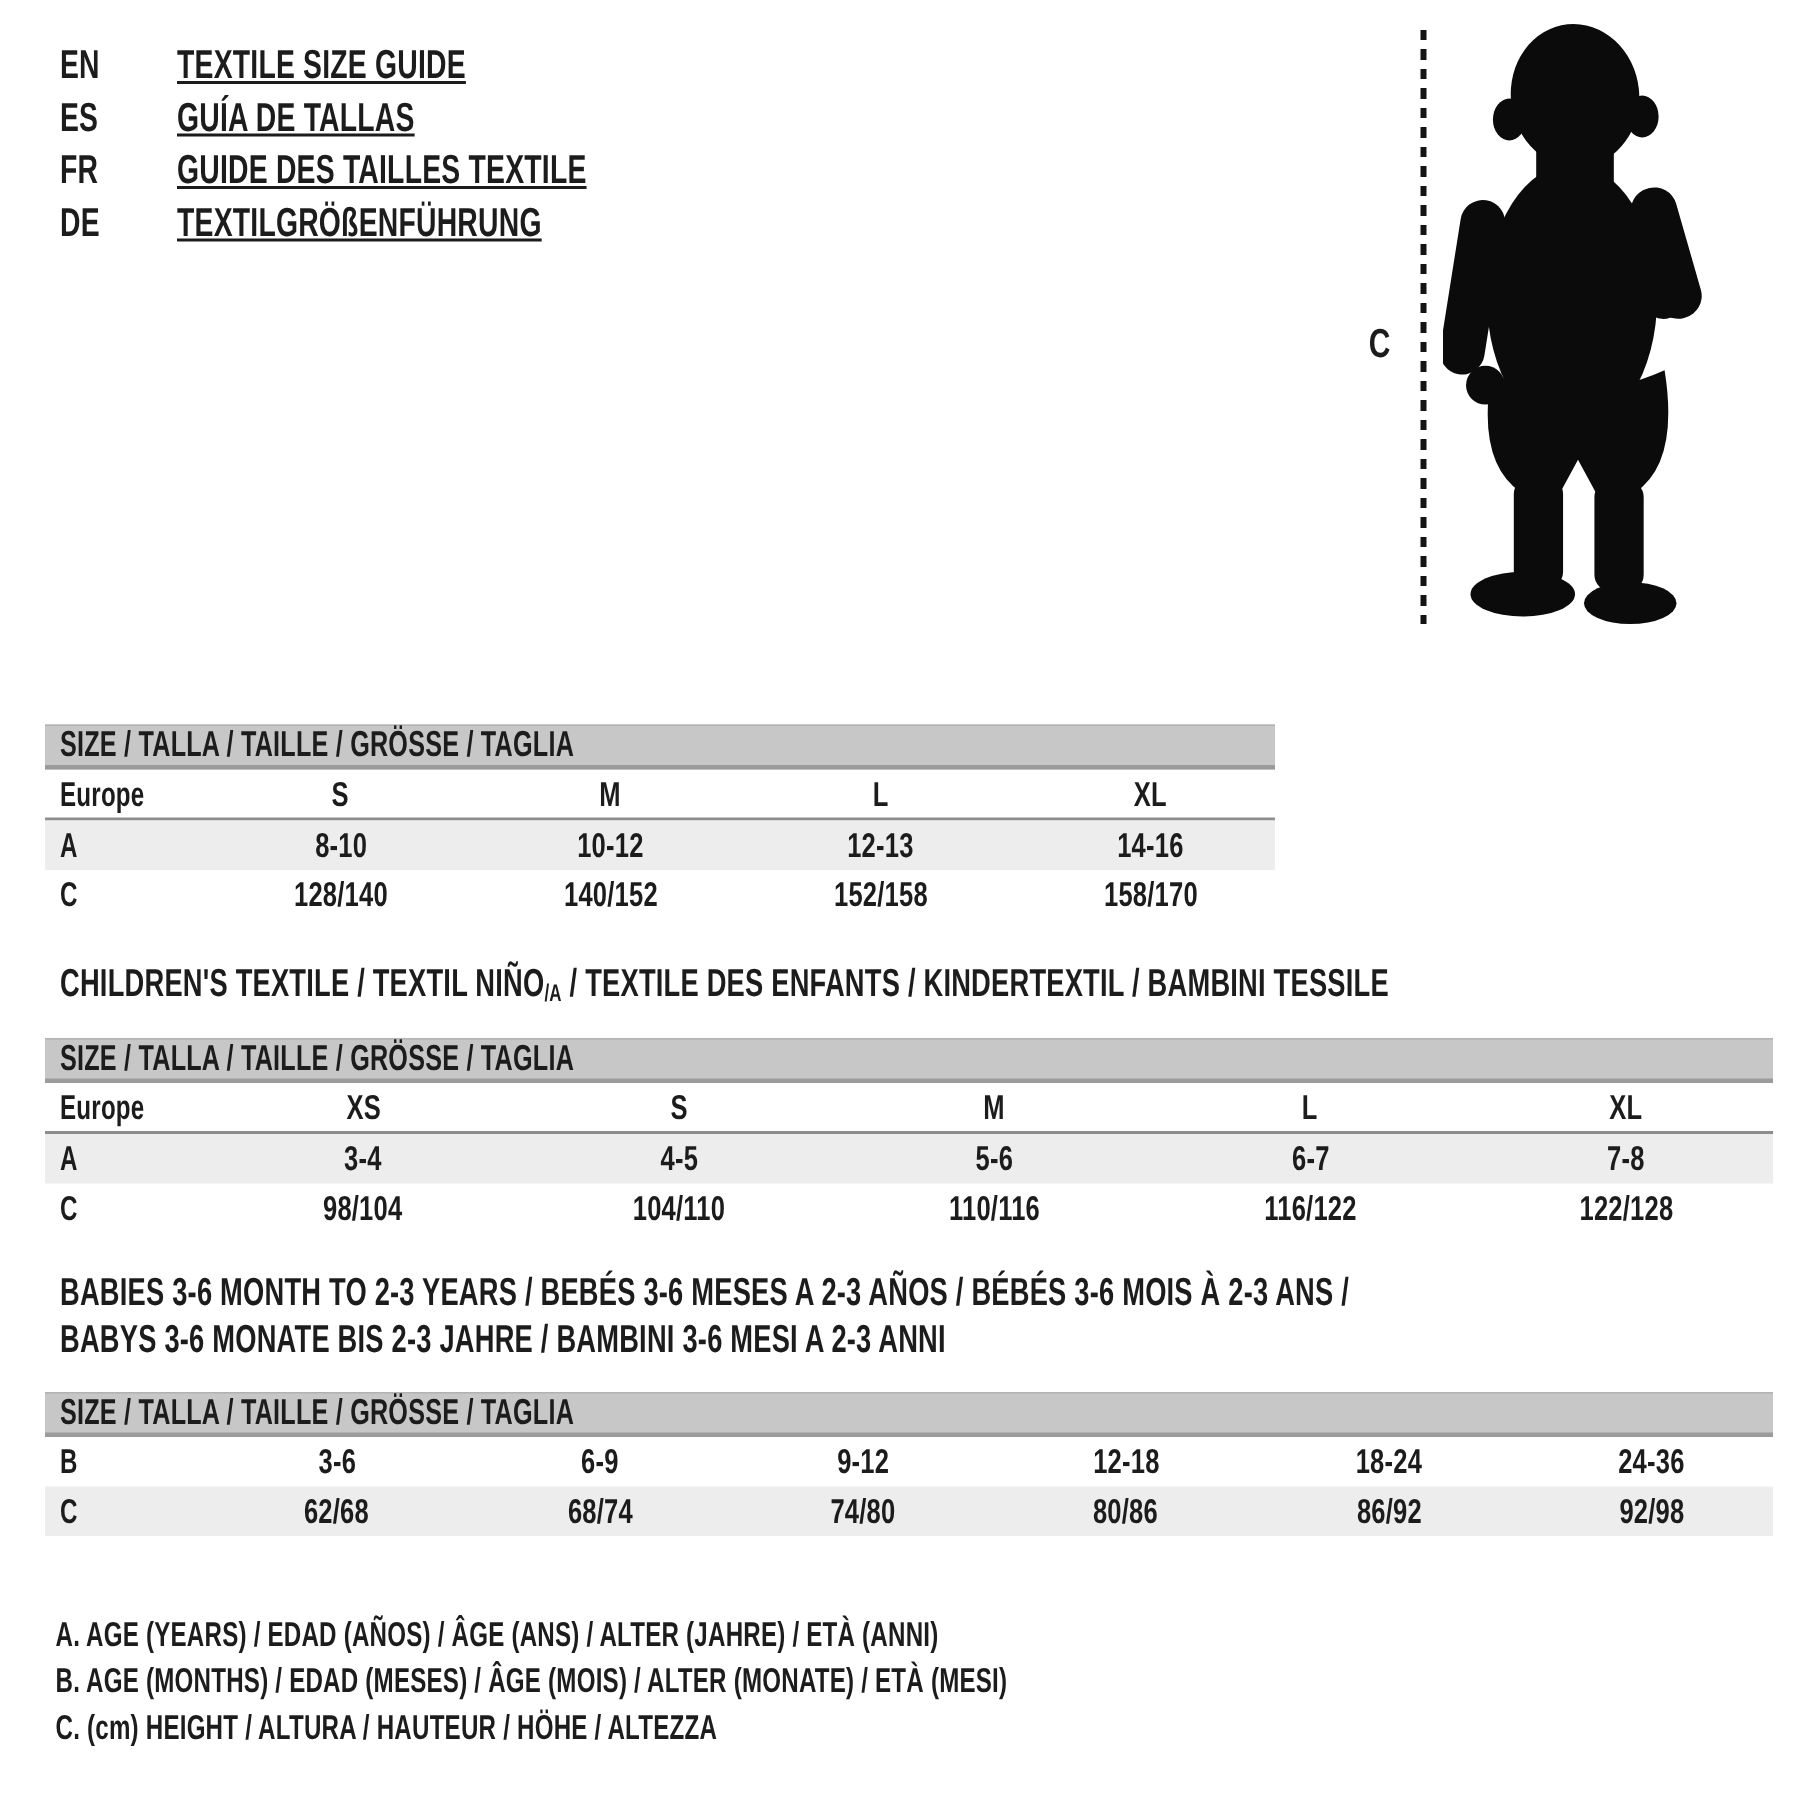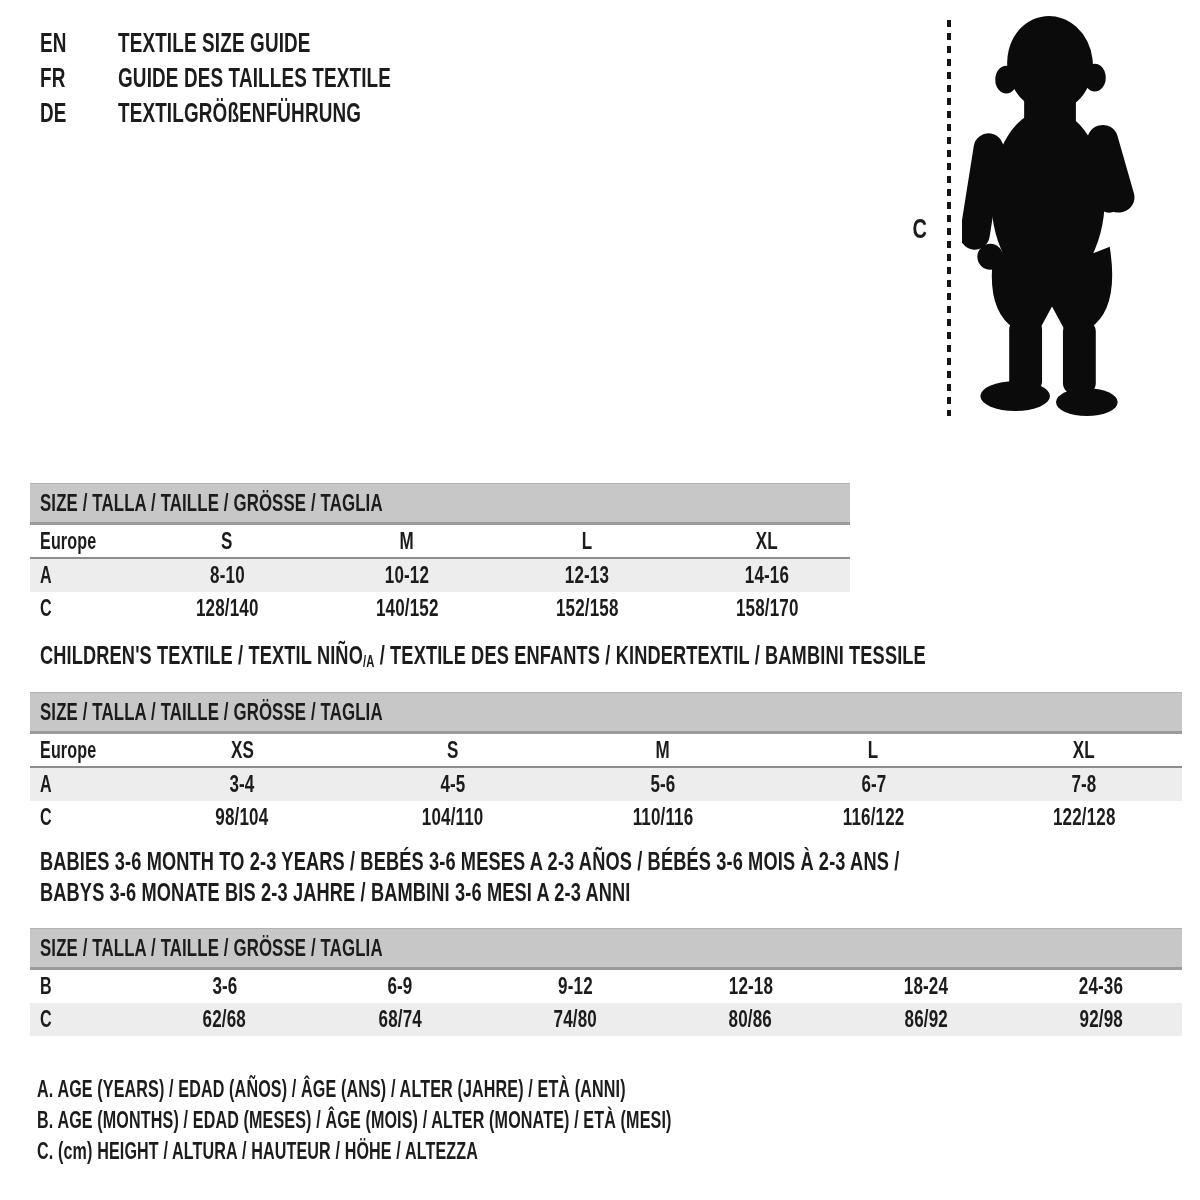--- a/index.html
+++ b/index.html
@@ -16,21 +16,21 @@
     height: 1200px;
     background: var(--page_bg, #ffffff);
     overflow: hidden;
   }
   
   .cx  { display: inline-block; transform: scaleX(0.70); transform-origin: 0 50%; white-space: nowrap; letter-spacing: 0.2px; }
   .cxc { display: inline-block; transform: scaleX(0.74); transform-origin: 50% 50%; white-space: nowrap; letter-spacing: 0.2px; }
 
   
   .lang-list { position: absolute; left: 40px; top: 26px; }
-  .lang-row { display: flex; align-items: center; height: 35px; font-size: 27px; }
+  .lang-row { display: flex; align-items: center; height: 35px; font-size: 27px; text-decoration: underline; }
   .lang-code { width: 78px; }
 
   
   .fig-line {
     position: absolute; left: 947px; top: 20px; width: 4px; height: 396px;
     background-image: repeating-linear-gradient(to bottom, #141414 0px, #141414 7px, transparent 7px, transparent 13px);
   }
   .fig-c { position: absolute; left: 902px; top: 214px; width: 36px; height: 30px;
            display: flex; align-items: center; justify-content: center; font-size: 27px; }
   .fig-baby { position: absolute; left: 962px; top: 12px; width: 180px; height: 408px; }
@@ -43,21 +43,21 @@
   #babies-heading { top: 846px; line-height: 31px; }
   .subscript { font-size: 0.62em; position: relative; top: 0.18em; }
 
   
   .table { position: absolute; left: 30px; }
   #junior-table   { top: 483px; width: 820px; }
   #children-table { top: 692px; width: 1152px; }
   #babies-table   { top: 928px; width: 1152px; }
 
   .size-bar {
-    height: 42px;
+    height: 30px;
     background: var(--bar_bg, #c7c7c7);
     border-top: 1px solid #b2b2b2;
     border-bottom: 3px solid var(--bar_border, #9b9b9b);
     display: flex; align-items: center;
     padding-left: 10px;
     font-size: 24px;
   }
   .t-row { display: flex; align-items: center; height: 33px; font-size: 23px; gap: 14px; }
   .t-row.europe { height: 34px; border-bottom: 2px solid var(--row_border, #8d8d8d); }
   .t-row.shade { background: var(--row_shade, #ededed); }
@@ -70,20 +70,24 @@
 </style>
 </head>
 <body>
 
 <div class="page">
 
   <div class="lang-list">
     <div class="lang-row">
       <span class="lang-code"><span class="cx">EN</span></span>
       <span class="cx">TEXTILE SIZE GUIDE</span>
+    </div>
+    <div class="lang-row">
+      <span class="lang-code"><span class="cx">ES</span></span>
+      <span class="cx">GUÍA DE TALLAS</span>
     </div>
     <div class="lang-row">
       <span class="lang-code"><span class="cx">FR</span></span>
       <span class="cx">GUIDE DES TAILLES TEXTILE</span>
     </div>
     <div class="lang-row">
       <span class="lang-code"><span class="cx">DE</span></span>
       <span class="cx">TEXTILGRÖßENFÜHRUNG</span>
     </div>
   </div>

